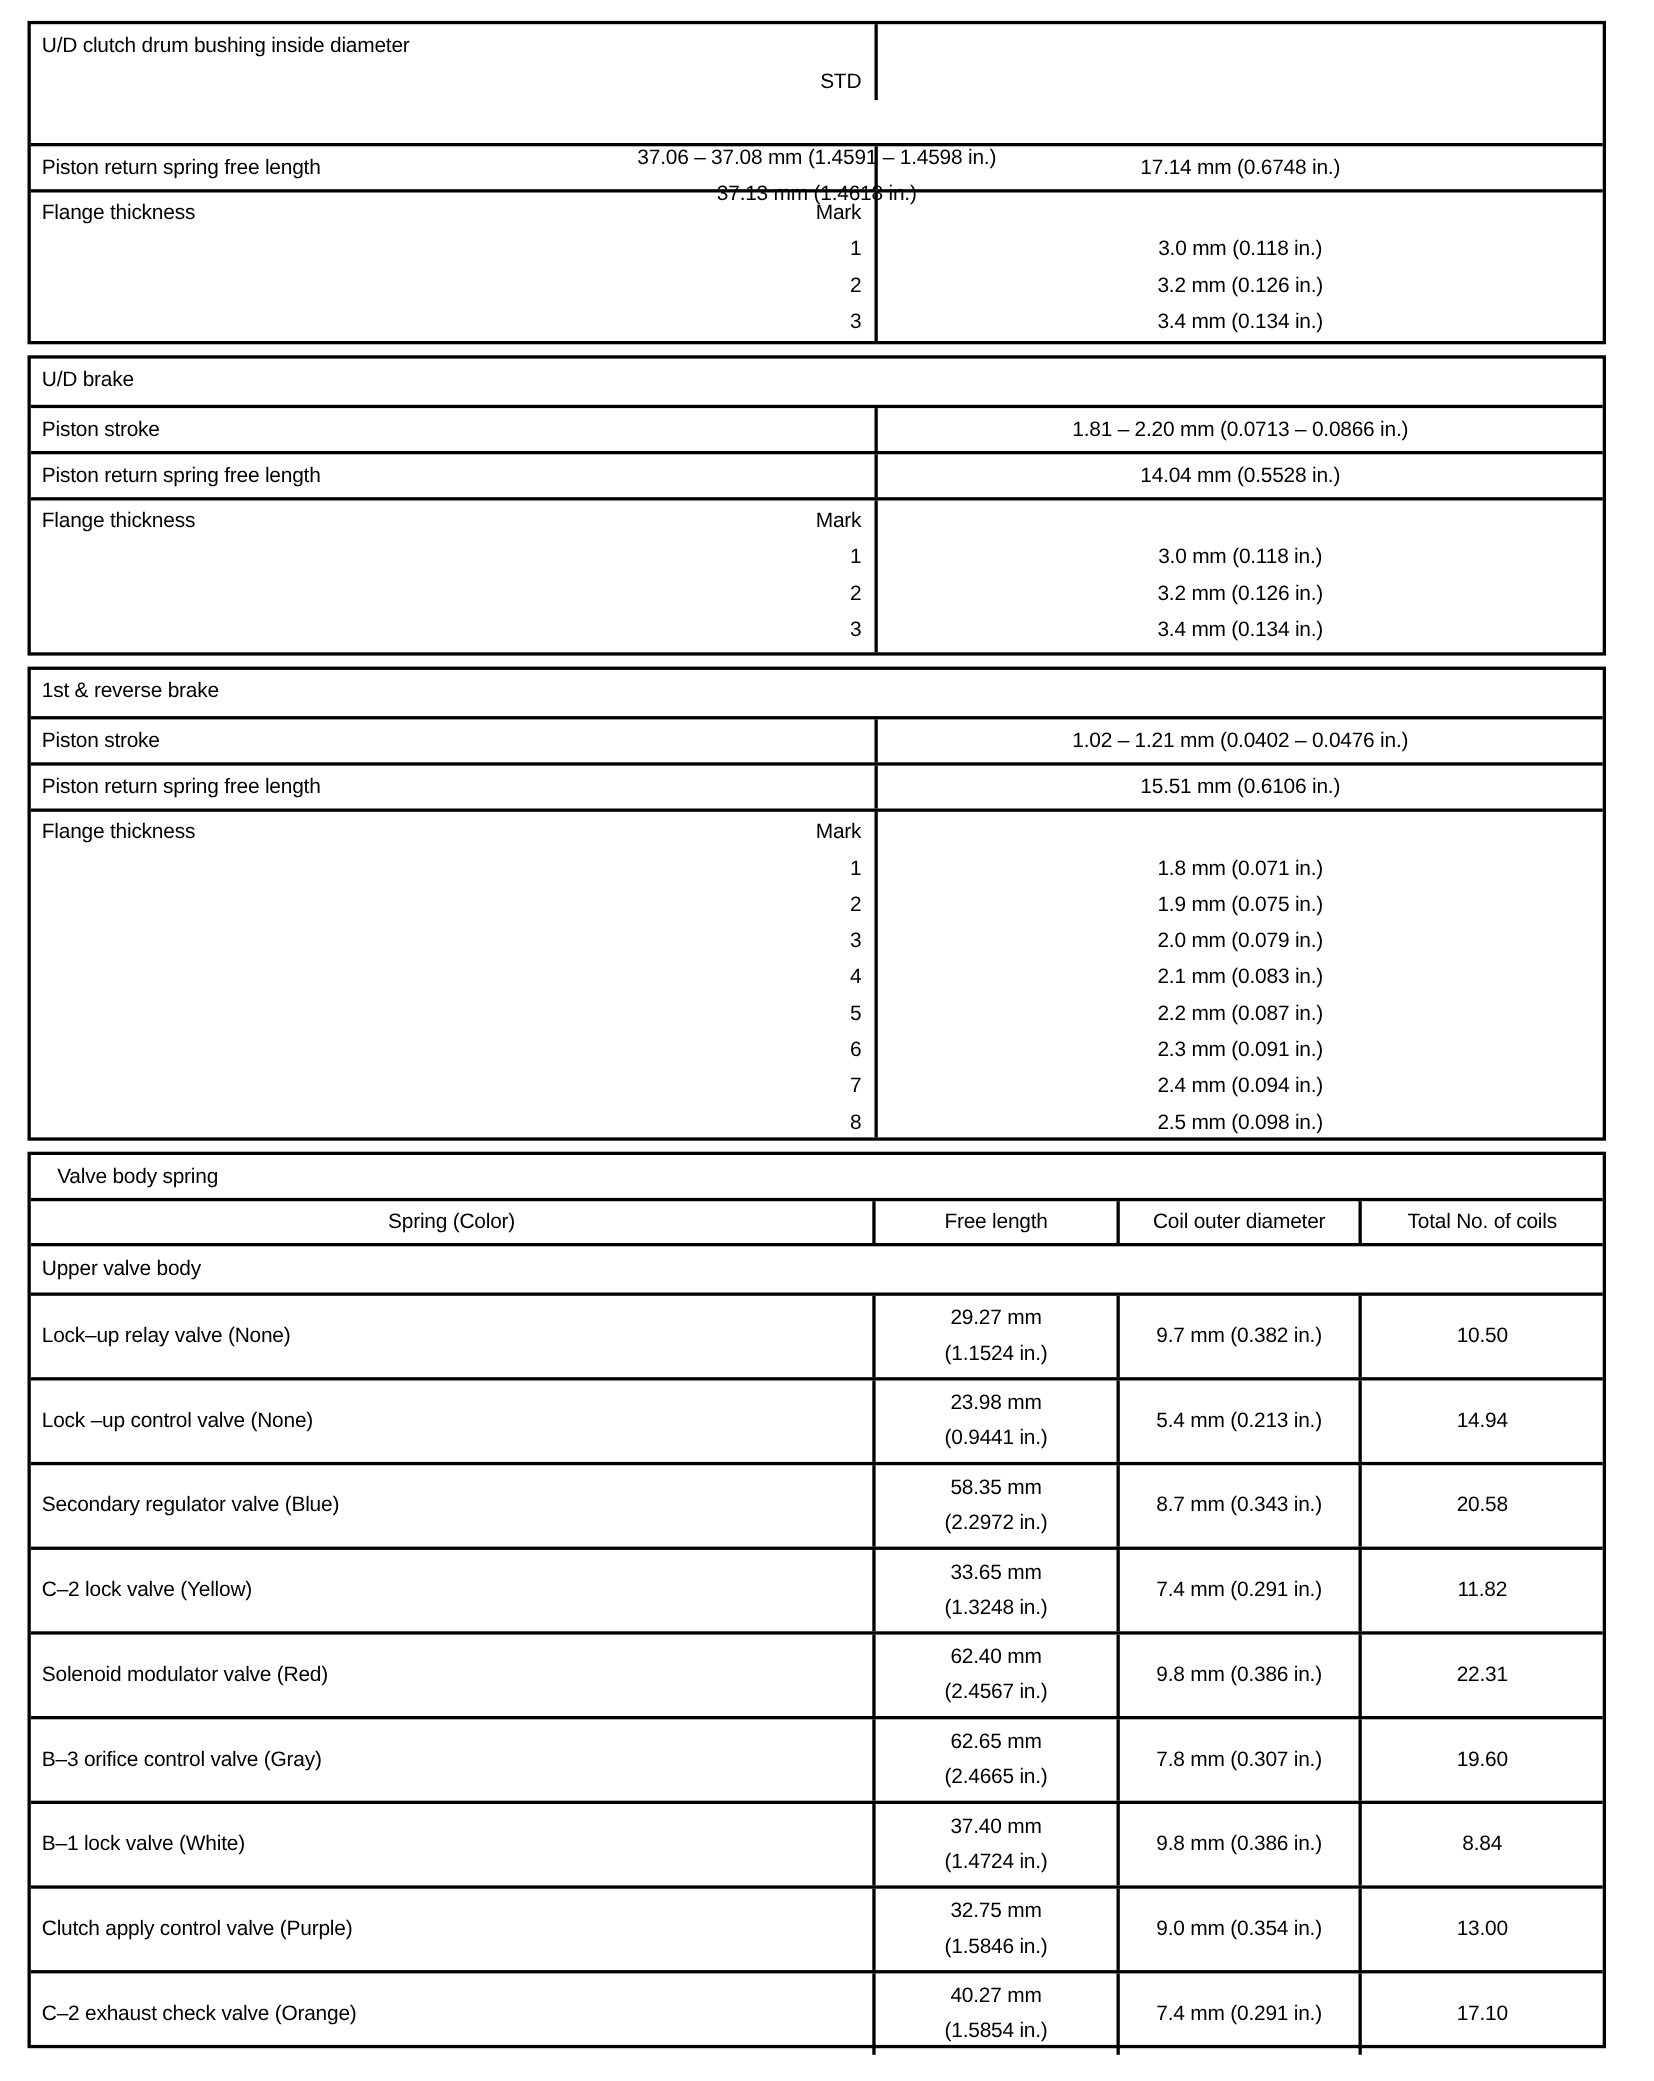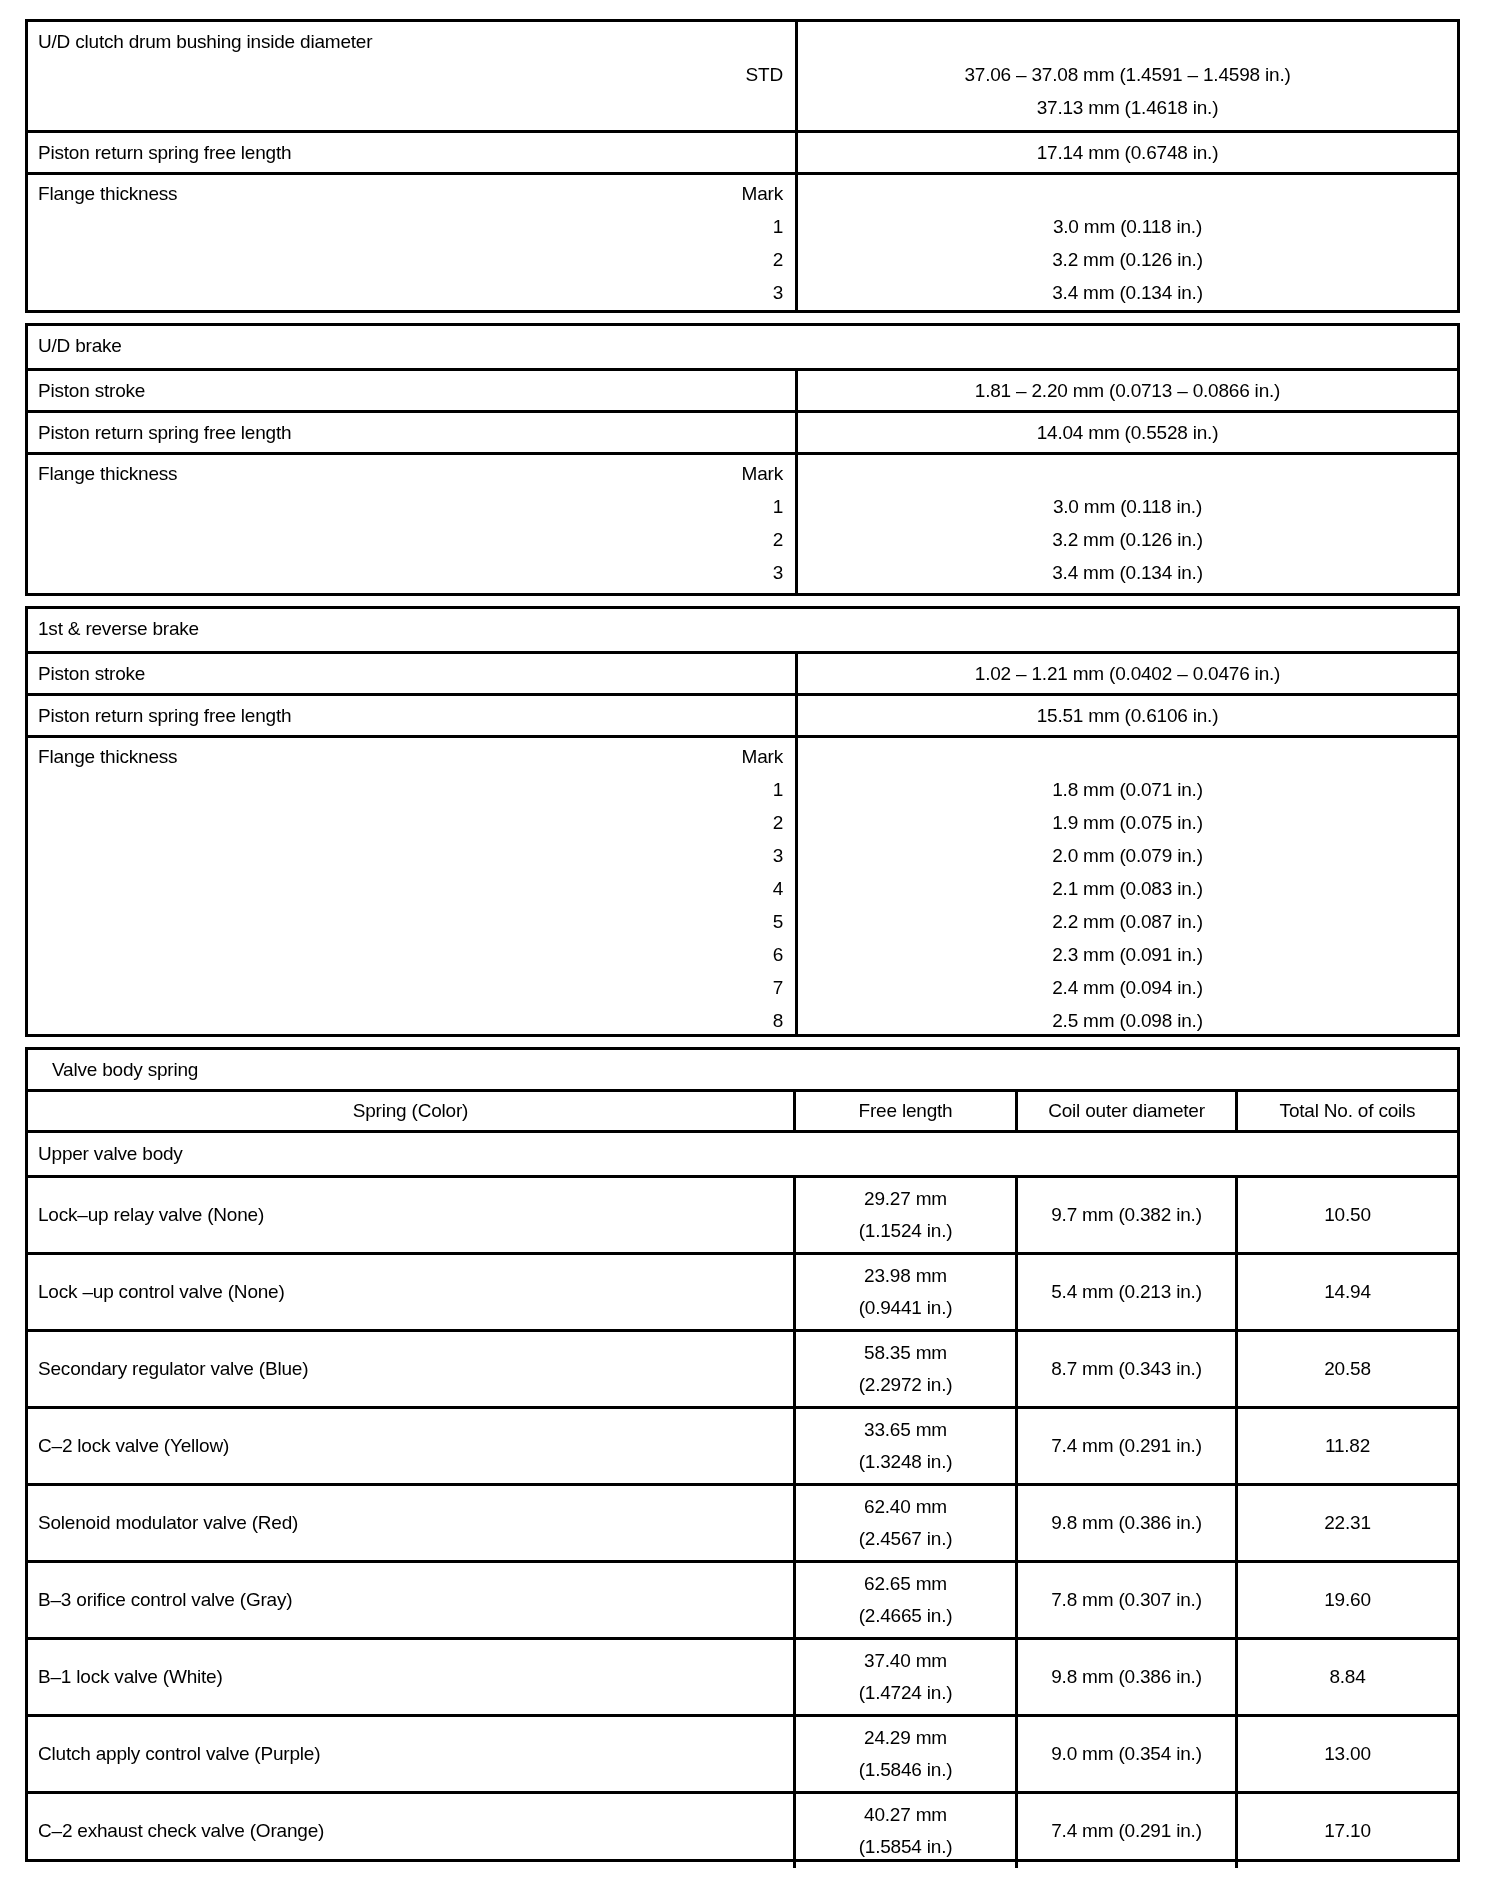--- a/index.html
+++ b/index.html
@@ -9,21 +9,21 @@
     color: #000; font-size: 19px; letter-spacing: -0.2px;
   }
   .box {
     position: absolute; left: 25px; width: 1435px;
     border: 3px solid #000; box-sizing: border-box;
   }
   .row {
     position: relative; box-sizing: border-box;
     border-top: 3px solid #000; display: flex;
   }
-  .row.first { border-top: none; }
+  .row.first { border-top: none; flex-direction: column; }
   .cell-left {
     width: 770px; box-sizing: border-box; padding: 0 0 0 10px;
     border-right: 3px solid #000; position: relative;
   }
   .cell-right {
     flex: 1; box-sizing: border-box; text-align: center; position: relative;
   }
   .line { height: 33px; line-height: 33px; white-space: nowrap; }
   .rline { height: 33px; line-height: 33px; text-align: right; padding-right: 12px; white-space: nowrap; }
   .lbl-abs { position: absolute; left: 10px; top: 0; height: 33px; line-height: 33px; }
@@ -216,21 +216,21 @@
         <div class="vb-c1">
           <span>37.40 mm</span>
           <span>(1.4724 in.)</span>
         </div>
         <div class="vb-c2">9.8 mm (0.386 in.)</div>
         <div class="vb-c3">8.84</div>
       </div>
       <div class="vb-row vb-data">
         <div class="vb-c0">Clutch apply control valve (Purple)</div>
         <div class="vb-c1">
-          <span>24.29 mm</span>
+          <span>32.75 mm</span>
           <span>(1.5846 in.)</span>
         </div>
         <div class="vb-c2">9.0 mm (0.354 in.)</div>
         <div class="vb-c3">13.00</div>
       </div>
       <div class="vb-row vb-data">
         <div class="vb-c0">C–2 exhaust check valve (Orange)</div>
         <div class="vb-c1">
           <span>40.27 mm</span>
           <span>(1.5854 in.)</span>

